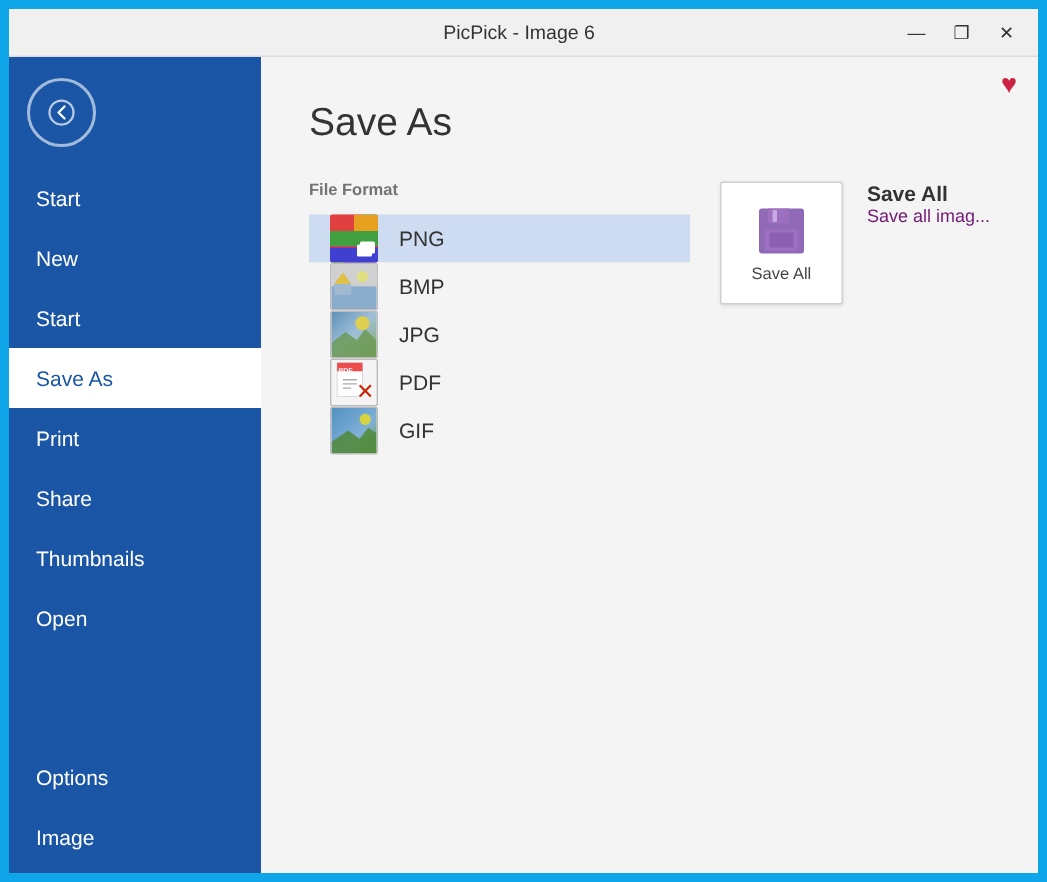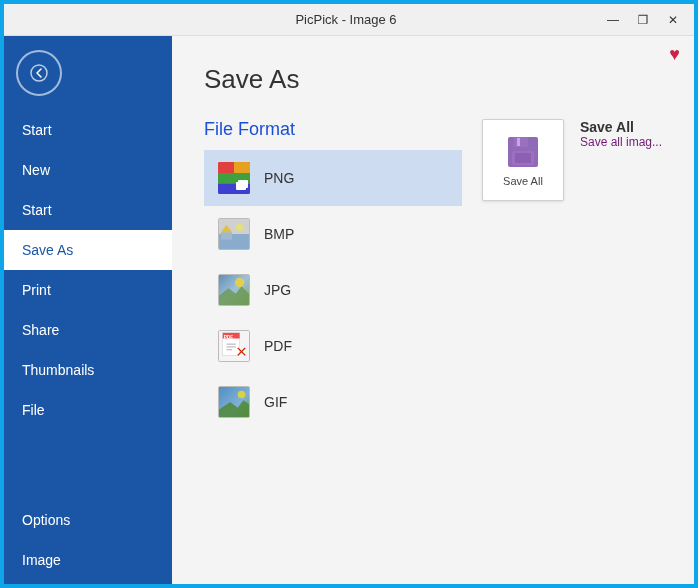--- a/index.html
+++ b/index.html
@@ -1,18 +1,18 @@
 <!DOCTYPE html>
 <html><head>
   <meta charset="utf-8">
   <style>
     * { margin: 0; padding: 0; box-sizing: border-box; }
     body { font-family: 'Segoe UI', Arial, sans-serif; background: #fff; width: 698px; height: 588px; overflow: hidden; }
 
-    .window { width: 698px; height: 588px; display: flex; flex-direction: column; border: 4px solid #0ea5e9; justify-content: center; }
+    .window { width: 698px; height: 588px; display: flex; flex-direction: column; border: 6px solid #0ea5e9; justify-content: center; }
 
     
     .title-bar {
       background: #f0f0f0;
       height: 32px;
       display: flex;
       align-items: center;
       justify-content: space-between;
       padding: 0 8px;
       border-bottom: 1px solid #ddd;
@@ -98,37 +98,37 @@
     .content-row {
       display: flex;
       gap: 20px;
       align-items: flex-start;
     }
 
     
     .file-format-section { flex: 1; }
 
     .section-label {
-      color: #1d4ed8;
-      font-size: 18px;
-      font-weight: 400;
+      color: #737373;
+      font-size: 11px;
+      font-weight: 700;
       margin-bottom: 10px;
     }
 
     .format-list {
       background: transparent;
       display: flex;
       flex-direction: column;
     }
 
     .format-item {
       display: flex;
       align-items: center;
       gap: 14px;
-      padding: 12px 14px;
+      padding: 0 14px;
       cursor: pointer;
       font-size: 14px;
       color: #333;
       background: #f4f4f4;
     }
     .format-item.selected { background: #cddcf0; }
 
     .format-icon {
       width: 32px; height: 32px;
       flex-shrink: 0;
@@ -260,21 +260,21 @@
         <div class="nav-item">
           <span>Print</span>
         </div>
         <div class="nav-item">
           <span>Share</span>
         </div>
         <div class="nav-item">
           <span>Thumbnails</span>
         </div>
         <div class="nav-item">
-          <span>File</span>
+          <span>Open</span>
         </div>
 
         <div class="nav-divider"></div>
 
         <div class="nav-bottom">
           <div class="nav-item">
             <span>Options</span>
           </div>
           <div class="nav-item">
             <span>Image</span>

